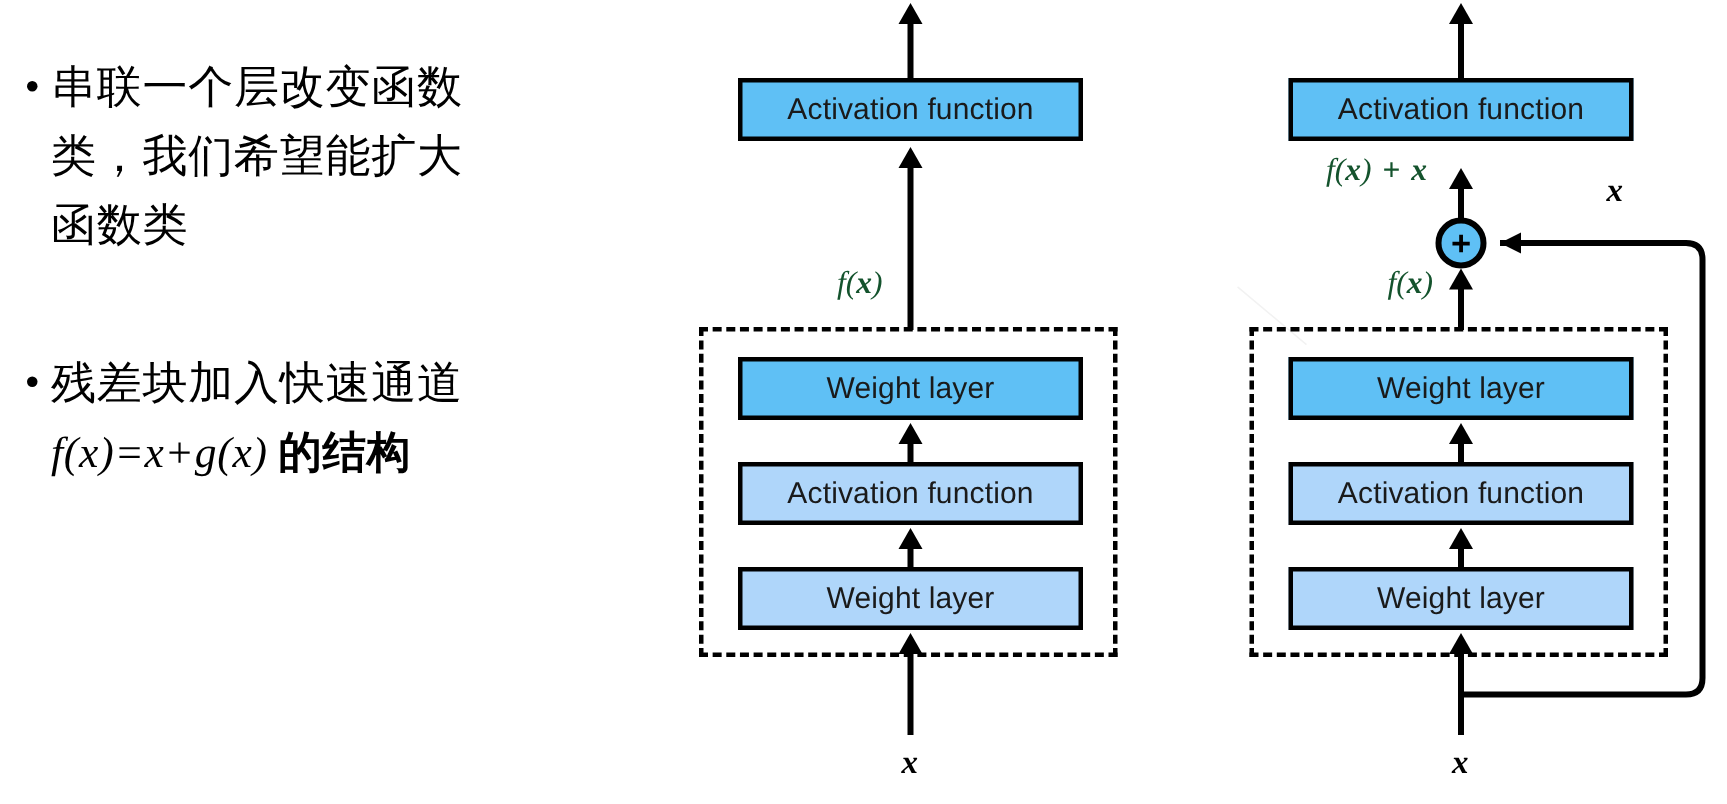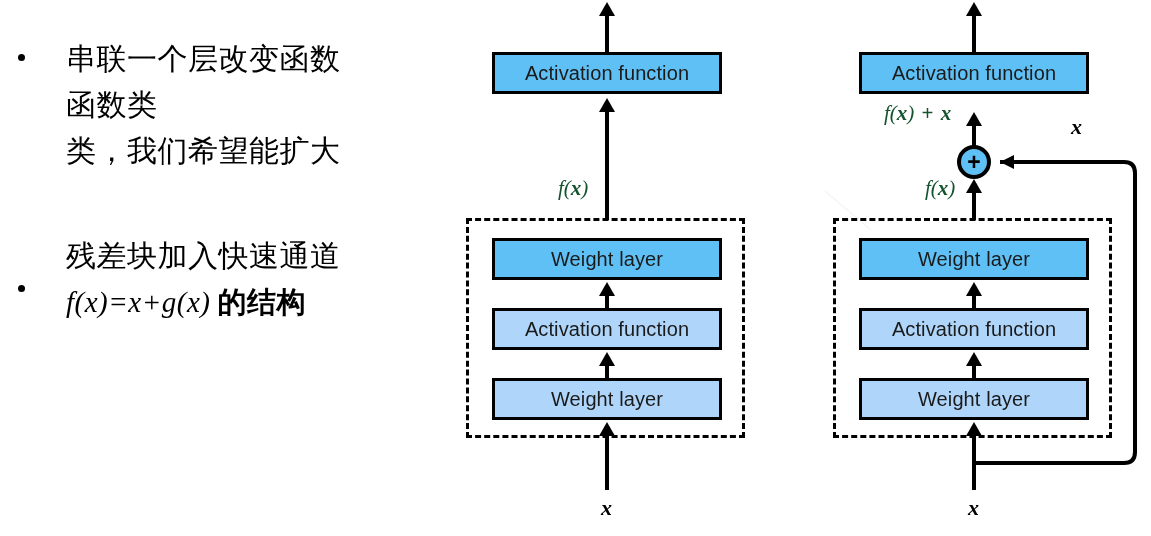--- a/index.html
+++ b/index.html
@@ -38,41 +38,40 @@
     margin-top: 18px;
     margin-right: 9px;
     flex: 0 0 auto;
   }
   .bullet-body {
     font-size: 30px;
     line-height: 46px;
     letter-spacing: 0.5px;
     color: #000;
     font-family: "Liberation Sans", sans-serif;
-    margin-left: 32px;
   }
   .bullet-line { display: block; white-space: nowrap; }
   .indent-1 { padding-left: 22px; }
 
   .math {
     font-family: "Liberation Serif", serif;
     font-style: italic;
     font-size: 29px;
     letter-spacing: 0.5px;
   }
   .cjk-tail {
     font-family: "Liberation Sans", sans-serif;
     font-style: normal;
     font-size: 29px;
     padding-left: 7px;
     font-weight: bold;
   }
 
   #bullet-1 { top: 36px; }
-  #bullet-2 { top: 233px; align-items: center; }
+  #bullet-2 { top: 233px; }
 
   
   .diagram {
     position: absolute;
     top: 0;
     height: 536px;
   }
   #diagram-plain    { left: 460px; width: 300px; }
   #diagram-residual { left: 828px; width: 323px; }
 
@@ -175,22 +174,22 @@
 </style>
 </head>
 <body>
 
 <div id="text-panel">
 
   <div class="bullet-row" id="bullet-1">
     <span class="bullet-dot"></span>
     <span class="bullet-body">
       <span class="bullet-line">串联一个层改变函数</span>
+      <span class="bullet-line">类，我们希望能扩大</span>
       <span class="bullet-line">函数类</span>
-      <span class="bullet-line">类，我们希望能扩大</span>
     </span>
   </div>
 
   <div class="bullet-row" id="bullet-2">
     <span class="bullet-dot"></span>
     <span class="bullet-body">
       <span class="bullet-line">残差块加入快速通道</span>
       <span class="bullet-line">
         <span class="math">f(x)</span><span class="math op">=</span><span class="math">x</span><span class="math op">+</span><span class="math">g(x)</span><span class="cjk-tail">的结构</span>
       </span>

